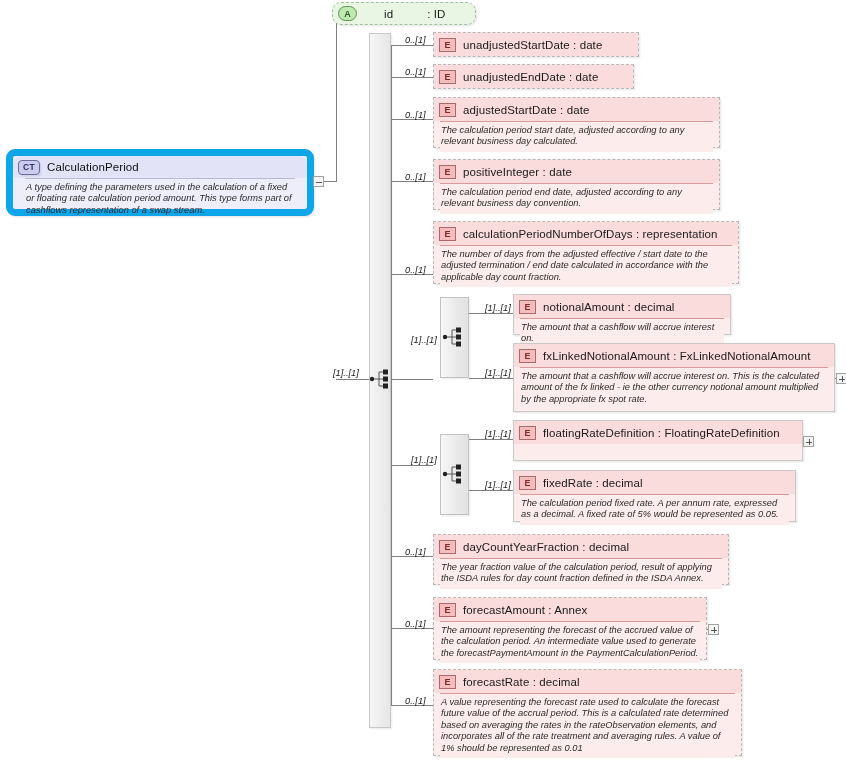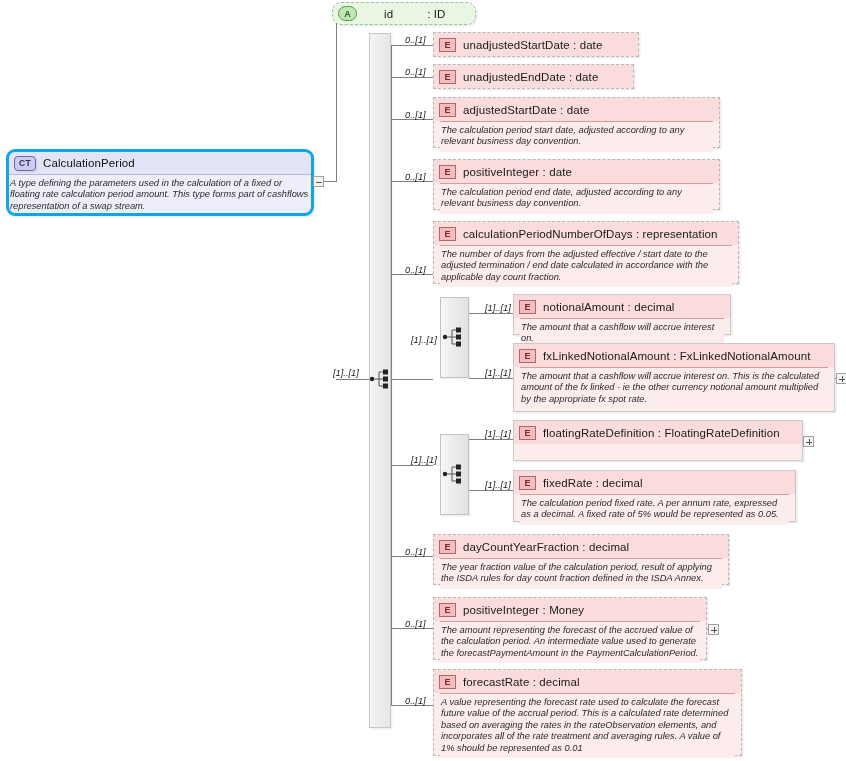--- a/index.html
+++ b/index.html
@@ -38,25 +38,25 @@
   .el.req{border:1px solid #c9c9c9;}
   .el .hdr{background:#fbdcdc;}
   .el.has-doc .doc{border-top:1px solid #d79b9b;background:#fdecec;margin:0 6px;padding-left:1px;padding-right:1px;}
 
   
   .at{border:1px dashed #9fbf9f;background:#e9f6e4;box-shadow:1.5px 1.5px 0 rgba(0,0,0,.07);
       border-radius:9px;}
   .at .hdr{background:#e9f6e4;border-radius:9px;}
 
   
-  .ct{border:3px solid #0ea5e9;background:#eeeefb;border-radius:9px;
+  .ct{border:7px solid #0ea5e9;background:#eeeefb;border-radius:9px;
       box-shadow:1.5px 1.5px 0 rgba(0,0,0,.07);}
   .ct .hdr{background:#e3e3f7;border-radius:8px 8px 0 0;}
   .ct .hdr .label{font-size:11.5px;font-weight:normal;color:#111;}
-  .ct .doc{border-top:1px solid #b9b9d4;margin:0 0;padding-left:1px;padding-right:1px;}
+  .ct .doc{border-top:1px solid #b9b9d4;margin:0 12px;padding-left:1px;padding-right:1px;}
 
   
   .badge{
     display:inline-flex;align-items:center;justify-content:center;
     width:17px;height:14px;margin-right:7px;
     font-size:9px;font-weight:bold;
     box-sizing:border-box;
   }
   .badge.e{background:#f4bcbc;border:1px solid #a86b6b;color:#7c2b2b;}
   .badge.a{background:#bfe8b3;border:1px solid #5f9150;color:#2f5a26;
@@ -171,21 +171,21 @@
       <span class="label">unadjustedEndDate : date</span>
     </div>
   </div>
 
   <div class="card" style="left:405px;top:110px;">0..[1]</div>
   <div class="node el has-doc" style="left:433px;top:97px;width:287px;height:51px;">
     <div class="hdr" style="height:23px;">
       <span class="badge e">E</span>
       <span class="label">adjustedStartDate : date</span>
     </div>
-    <div class="doc">The calculation period start date, adjusted according to any relevant business day convention.</div>
+    <div class="doc">The calculation period start date, adjusted according to any relevant business day calculated.</div>
   </div>
 
   <div class="card" style="left:405px;top:172px;">0..[1]</div>
   <div class="node el has-doc" style="left:433px;top:159px;width:287px;height:51px;">
     <div class="hdr" style="height:23px;">
       <span class="badge e">E</span>
       <span class="label">positiveInteger : date</span>
     </div>
     <div class="doc">The calculation period end date, adjusted according to any relevant business day convention.</div>
   </div>
@@ -278,21 +278,21 @@
       <span class="badge e">E</span>
       <span class="label">dayCountYearFraction : decimal</span>
     </div>
     <div class="doc">The year fraction value of the calculation period, result of applying the ISDA rules for day count fraction defined in the ISDA Annex.</div>
   </div>
 
   <div class="card" style="left:405px;top:619px;">0..[1]</div>
   <div class="node el has-doc" style="left:433px;top:597px;width:274px;height:63px;">
     <div class="hdr" style="height:23px;">
       <span class="badge e">E</span>
-      <span class="label">positiveInteger : Money</span>
+      <span class="label">forecastAmount : Annex</span>
     </div>
     <div class="doc">The amount representing the forecast of the accrued value of the calculation period. An intermediate value used to generate the forecastPaymentAmount in the PaymentCalculationPeriod.</div>
   </div>
   <div class="hline" style="left:707px;top:629px;width:2px;"></div>
   <div class="tog plus" style="left:708px;top:624px;"></div>
 
   <div class="card" style="left:405px;top:696px;">0..[1]</div>
   <div class="node el has-doc" style="left:433px;top:669px;width:309px;height:87px;">
     <div class="hdr" style="height:23px;">
       <span class="badge e">E</span>

